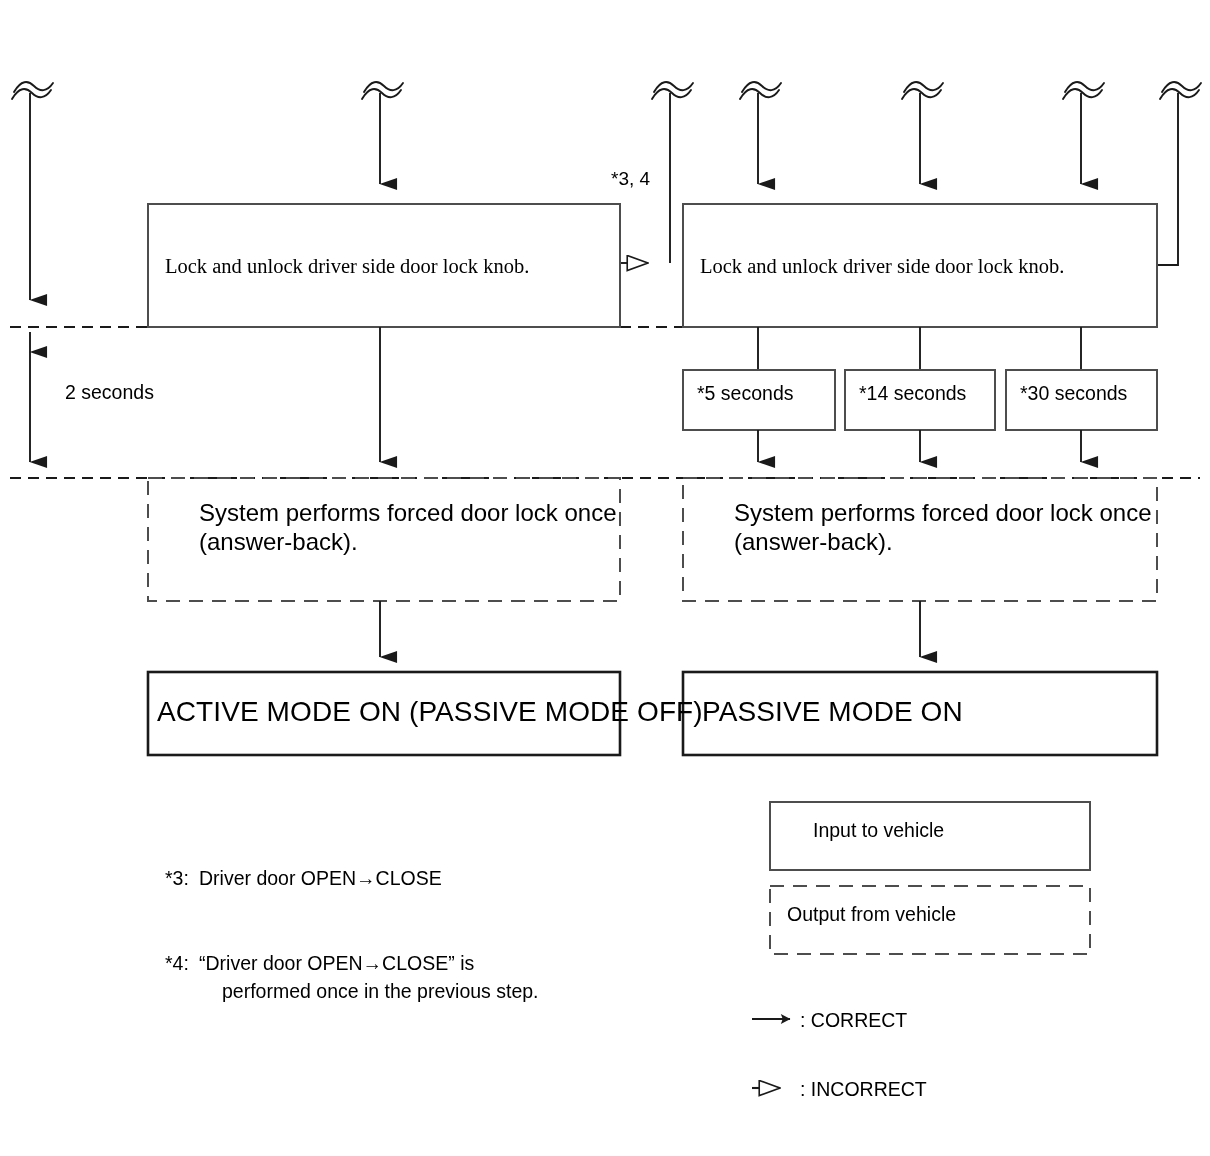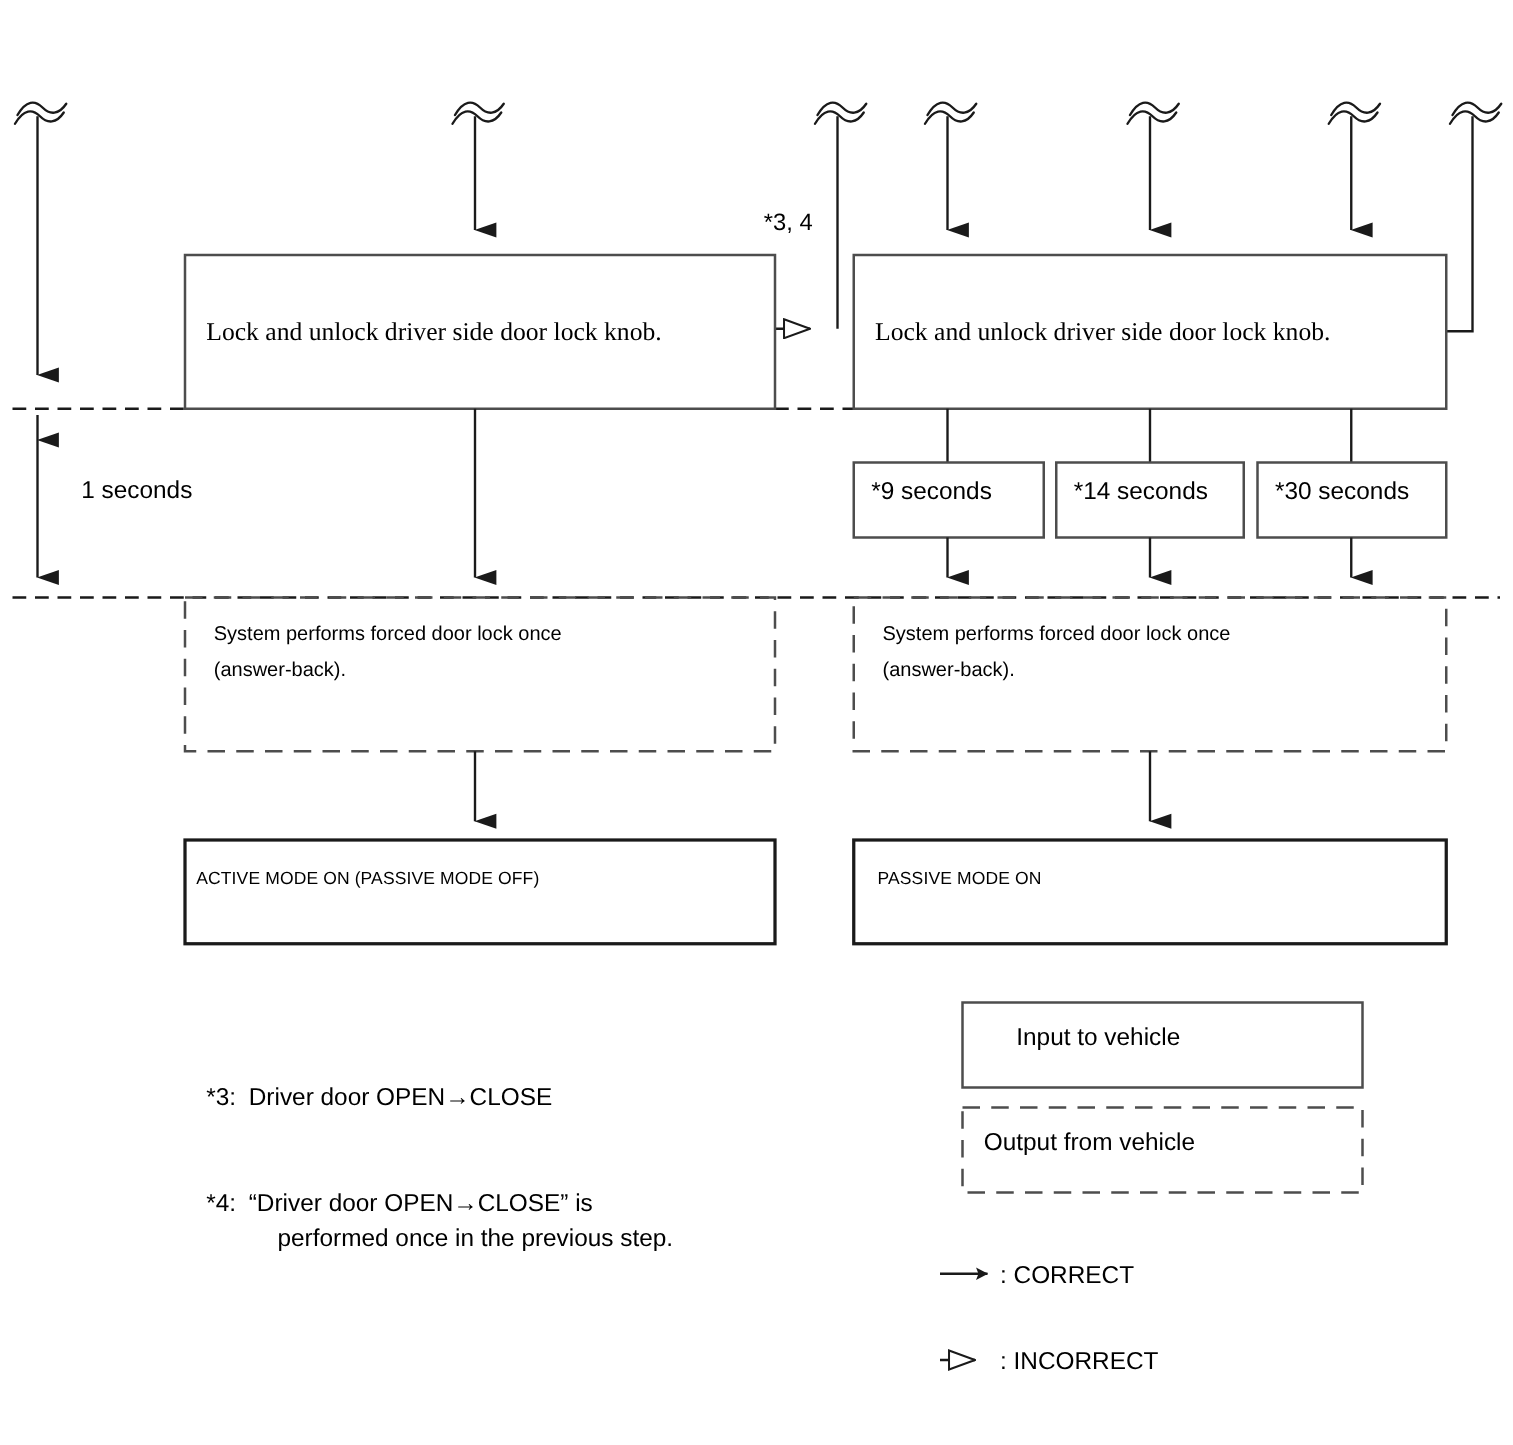--- a/index.html
+++ b/index.html
@@ -9,28 +9,28 @@
     color:#000;
     -webkit-font-smoothing:antialiased;
   }
   #diagram-root{position:relative;width:1210px;height:1156px;overflow:hidden;}
   svg#diagram-canvas{position:absolute;left:0;top:0;width:1210px;height:1156px;}
 
   
   .lbl{position:absolute;white-space:pre;line-height:1.28;}
 
   .box-text{font-size:20.5px;font-family:Liberation Serif, serif;}
-  .mode-text{font-size:14px;letter-spacing:0.1px;}
+  .mode-text{font-size:28px;letter-spacing:0.1px;}
   .sec-text{font-size:19.5px;}
   .note-text{font-size:19.5px;}
   .legend-text{font-size:19.5px;}
   .arrow-note{font-size:19px;}
   .dim-text{font-size:19.5px;}
 
-  .out-text{font-size:16px;line-height:1.45;}
+  .out-text{font-size:24px;line-height:1.45;margin-left:28px;}
 </style>
 </head>
 <body>
 
 <div id="diagram-root">
 
   <svg id="diagram-canvas" viewBox="0 0 1210 1156">
     <defs>
       <marker id="mk-filled" viewBox="0 0 12 12" refX="10.5" refY="6" markerWidth="11" markerHeight="11" orient="auto-start-reverse" markerUnits="userSpaceOnUse">
         <path d="M0.5,0.6 L11,6 L0.5,11.4 L2.6,6 Z" fill="#1a1a1a"></path>
@@ -118,23 +118,23 @@
     <path d="M752,1019 L790,1019" stroke="#1a1a1a" stroke-width="2.1" fill="none" marker-end="url(#mk-filled)"></path>
     <path d="M752,1088 L780,1088" stroke="#1a1a1a" stroke-width="2.1" fill="none" marker-end="url(#mk-hollow)"></path>
   </svg>
 
   <div class="lbl box-text" style="left:165px;top:253px;">Lock and unlock driver side door lock knob.</div>
 
   <div class="lbl box-text" style="left:700px;top:253px;">Lock and unlock driver side door lock knob.</div>
 
   <div class="lbl arrow-note" style="left:611px;top:167px;">*3, 4</div>
 
-  <div class="lbl dim-text" style="left:65px;top:380px;">1 seconds</div>
+  <div class="lbl dim-text" style="left:65px;top:380px;">2 seconds</div>
 
-  <div class="lbl sec-text" style="left:697px;top:381px;">*9 seconds</div>
+  <div class="lbl sec-text" style="left:697px;top:381px;">*5 seconds</div>
   <div class="lbl sec-text" style="left:859px;top:381px;">*14 seconds</div>
   <div class="lbl sec-text" style="left:1020px;top:381px;">*30 seconds</div>
 
   <div class="lbl out-text" style="left:171px;top:496px;">System performs forced door lock once</div>
   <div class="lbl out-text" style="left:171px;top:525px;">(answer-back).</div>
 
   <div class="lbl out-text" style="left:706px;top:496px;">System performs forced door lock once</div>
   <div class="lbl out-text" style="left:706px;top:525px;">(answer-back).</div>
 
   <div class="lbl mode-text" style="left:157px;top:694px;">ACTIVE MODE ON (PASSIVE MODE OFF)</div>

